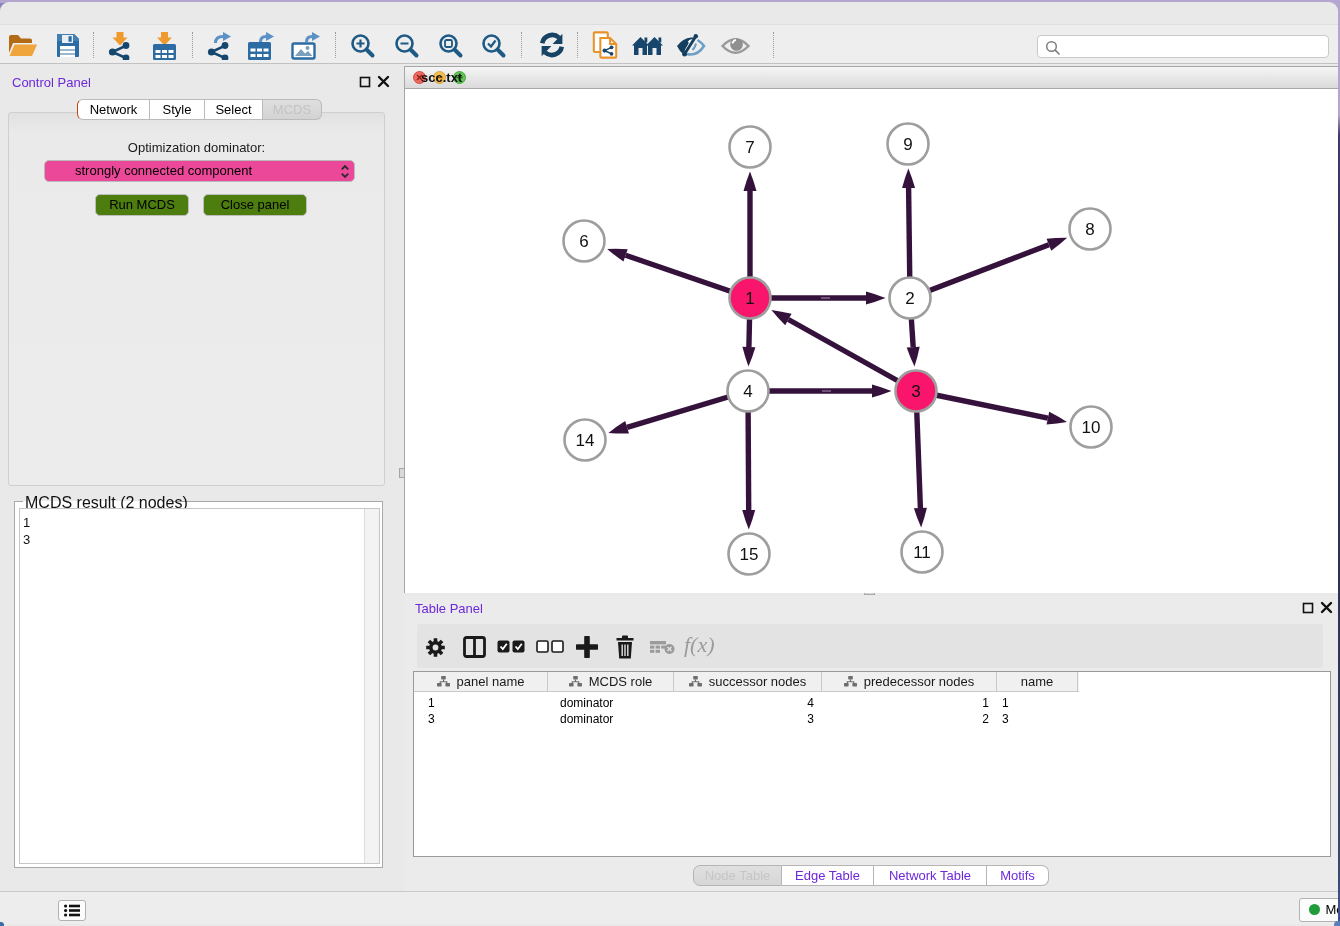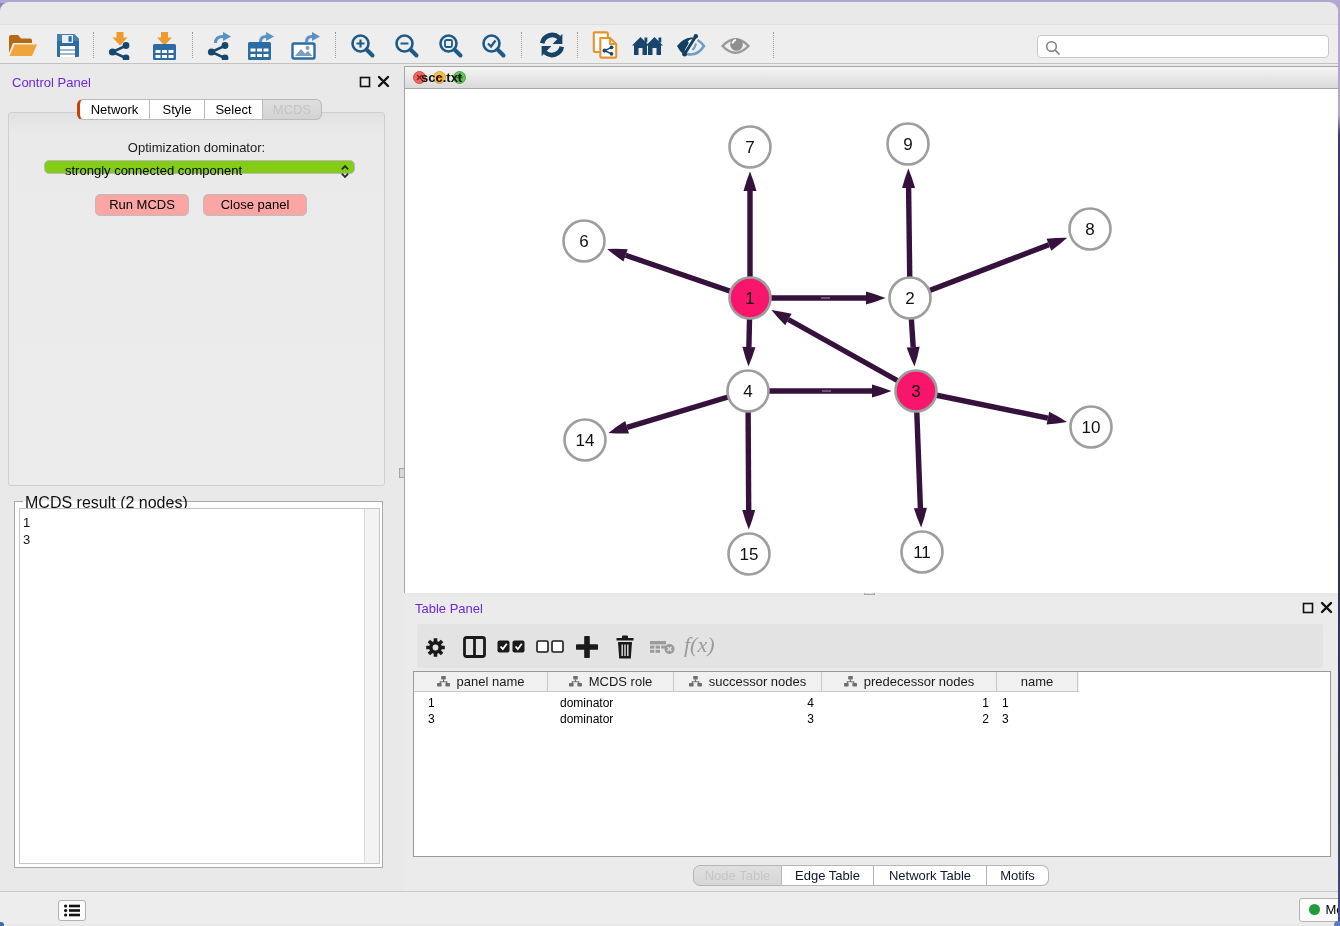--- a/index.html
+++ b/index.html
@@ -11,38 +11,38 @@
 .tl { position:absolute; top:5px; width:12px; height:12px; border-radius:50%; background:#dcdcdc; border:1px solid #c6c6c6; }
 .title { position:absolute; top:4px; left:0; width:100%; text-align:center; font-size:13px; color:#a3a3a3; }
 .toolbar { position:absolute; left:0; top:22px; width:100%; height:40px; background:#eeeeee; border-top:1px solid #dedede; border-bottom:1px solid #c2c2c2; }
 .tsep { position:absolute; top:7px; height:26px; width:0; border-left:1px dotted #9a9a9a; }
 .search { position:absolute; left:1037px; top:10px; width:292px; height:23px; background:#fff; border:1px solid #c9c9c9; border-radius:4px; }
 
 .cpanel { position:absolute; left:0; top:63px; width:392px; height:828px; background:#e9e9e9; }
 .phead { font-size:13px; color:#6d28d9; }
 .tabs { position:absolute; display:flex; font-size:13px; }
 .tab { background:#fff; border:1px solid #bbb; border-left:none; color:#000; text-align:center; line-height:19px; height:21px; }
-.tab.first { border-left:3px solid #c2410c; border-radius:6px 0 0 6px; }
+.tab.first { border-left:1px solid #c2410c; border-radius:6px 0 0 6px; }
 .tab.last { border-radius:0 6px 6px 0; }
 .tab.sel { background:linear-gradient(#dfdfdf,#d3d3d3); color:#c3c3c3; }
-.btn { position:absolute; background:#fca5a5; border:1px solid #bdbdbd; border-radius:5px; font-size:13px; color:#000; text-align:center; }
+.btn { position:absolute; background:#4d7c0f; border:1px solid #bdbdbd; border-radius:5px; font-size:13px; color:#000; text-align:center; }
 
 .nwin { position:absolute; left:404px; top:64px; width:934px; height:527px; background:#fff; border:1px solid #a6a6a6; border-bottom:none; border-right:none; }
 .ntitle { position:absolute; left:0; top:0; width:100%; height:22px; background:linear-gradient(#f5f5f5,#dadada); border-bottom:1px solid #a8a8a8; }
 .mtl { position:absolute; top:4px; width:13px; height:13px; border-radius:50%; }
 
 .tpanel { position:absolute; left:404px; top:594px; width:934px; height:296px; background:#ebebeb; }
 .ttool { position:absolute; left:13px; top:28px; width:906px; height:44px; background:#e3e3e3; border-radius:3px; }
 .tablebox { position:absolute; left:9px; top:75px; width:918px; height:186px; background:#fff; border:1px solid #9a9a9a; }
 .thead { position:absolute; left:0; top:0; width:665px; height:20px; background:#f0f0f0; border-bottom:1px solid #c9c9c9; font-size:13px; color:#1a1a1a; }
 .hcell { position:absolute; top:0; height:20px; border-right:1px solid #c9c9c9; text-align:center; line-height:19px; }
 .hic { vertical-align:-1px; margin-right:7px; }
 .trow { position:absolute; left:0; width:100%; height:16px; font-size:12px; color:#000; }
 .btabs { position:absolute; display:flex; font-size:13px; }
-.btab { background:#fff; border:1px solid #b5b5b5; border-left:none; color:#0f172a; text-align:center; height:21px; line-height:19px; }
+.btab { background:#fff; border:1px solid #b5b5b5; border-left:none; color:#6d28d9; text-align:center; height:21px; line-height:19px; }
 .statusbar { position:absolute; left:0; top:889px; width:1338px; height:33px; background:#ededed; border-top:1px solid #c9c9c9; }
 .sbtn { position:absolute; background:#fcfcfc; border:1px solid #b1b1b1; border-radius:3px;margin-left:47px; }
 </style>
 </head>
 <body>
 
 <div class="abs" style="left:0;top:0;width:1340px;height:3px;background:#b5a6d0"></div>
 <div class="abs" style="left:1333px;top:0;width:7px;height:926px;background:linear-gradient(#b5a6d0 0,#b5a6d0 115px,#41386b 135px,#302e56 300px,#2e3155 600px,#39486b 870px,#41549a 926px)"></div>
 
 <div class="window">
@@ -219,21 +219,21 @@
       </svg>
 
     <div class="abs" style="left:8px;top:47px;width:377px;height:374px;background:linear-gradient(#e1e1e1 0,#eaeaea 20px,#ececec 100%);border:1px solid #cfcfcf;border-radius:3px"></div>
     <div class="tabs" style="left:77px;top:34px">
       <div class="tab first" style="width:73px">Network</div>
       <div class="tab" style="width:55px">Style</div>
       <div class="tab" style="width:58px">Select</div>
       <div class="tab sel last" style="width:59px">MCDS</div>
     </div>
     <div class="abs" style="left:8px;top:75px;width:377px;text-align:center;font-size:13px;color:#1a1a1a">Optimization dominator:</div>
-    <div class="abs" style="left:44px;top:95px;width:311px;height:14px;background:#84cc16;border:1px solid #b9b9b9;border-radius:5px;font-size:13px;line-height:20px;color:#000;padding-left:20px">strongly connected component
+    <div class="abs" style="left:44px;top:95px;width:311px;height:22px;background:#ec4899;border:1px solid #b9b9b9;border-radius:5px;font-size:13px;line-height:20px;color:#000;padding-left:30px">strongly connected component
       <svg class="abs" style="right:4px;top:3px" width="10" height="15" viewBox="0 0 10 15">
           <path d="M1.8 5.3 L5 2 L8.2 5.3 M1.8 9.7 L5 13 L8.2 9.7" fill="none" stroke="#2a2a2a" stroke-width="1.8" stroke-linejoin="miter"></path>
         </svg>
     </div>
     <div class="btn" style="left:95px;top:129px;width:94px;height:22px;line-height:20px">Run MCDS</div>
     <div class="btn" style="left:203px;top:129px;width:104px;height:22px;line-height:20px">Close panel</div>
 
     <div class="abs" style="left:14px;top:436px;width:369px;height:367px;background:#fff"></div>
     <div class="abs" style="left:14px;top:436px;width:369px;height:367px;border:1px solid #a9a9a9"></div>
     <div class="abs" style="left:23px;top:429px;width:146px;height:14px;background:linear-gradient(#e9e9e9 50%,#fff 50%)"></div>

